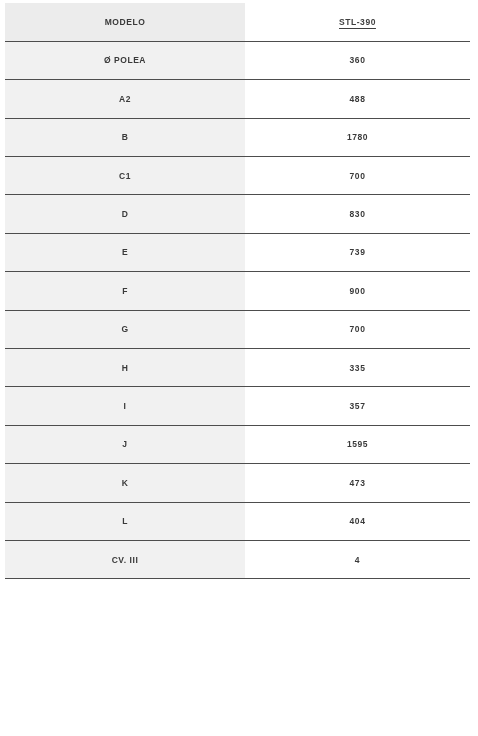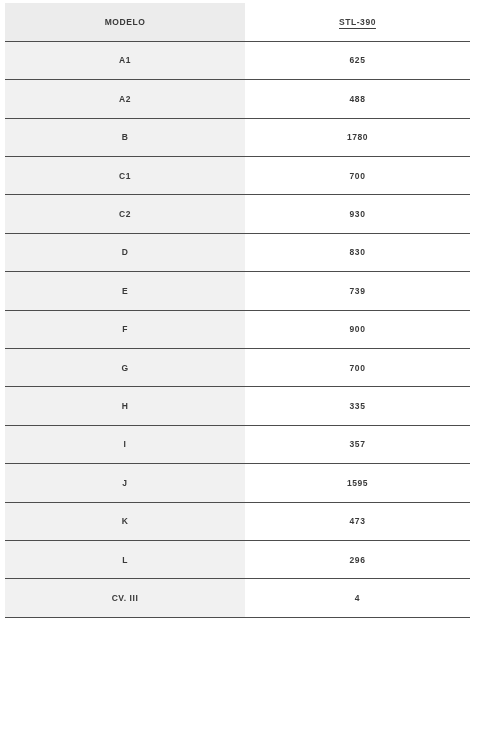--- a/index.html
+++ b/index.html
@@ -67,39 +67,35 @@
   <table class="spec-table">
     <colgroup>
       <col class="label-col">
       <col class="value-col">
     </colgroup>
     <tbody>
       <tr class="header-row">
         <td class="cell-label">MODELO</td>
         <td class="cell-value">STL-390</td>
       </tr>
-        <tr>
-          <td class="cell-label">A1</td>
-          <td class="cell-value">625</td>
+    <tr>
+          <td class="cell-label">Ø POLEA</td>
+          <td class="cell-value">360</td>
         </tr>
         <tr>
           <td class="cell-label">A2</td>
           <td class="cell-value">488</td>
         </tr>
         <tr>
           <td class="cell-label">B</td>
           <td class="cell-value">1780</td>
         </tr>
         <tr>
           <td class="cell-label">C1</td>
           <td class="cell-value">700</td>
-        </tr>
-        <tr>
-          <td class="cell-label">C2</td>
-          <td class="cell-value">930</td>
         </tr>
         <tr>
           <td class="cell-label">D</td>
           <td class="cell-value">830</td>
         </tr>
         <tr>
           <td class="cell-label">E</td>
           <td class="cell-value">739</td>
         </tr>
         <tr>
@@ -121,21 +117,21 @@
         <tr>
           <td class="cell-label">J</td>
           <td class="cell-value">1595</td>
         </tr>
         <tr>
           <td class="cell-label">K</td>
           <td class="cell-value">473</td>
         </tr>
         <tr>
           <td class="cell-label">L</td>
-          <td class="cell-value">296</td>
+          <td class="cell-value">404</td>
         </tr>
         <tr>
           <td class="cell-label">CV. III</td>
           <td class="cell-value">4</td>
         </tr>
       </tbody>
   </table>
 </div>
 
 </body></html>

